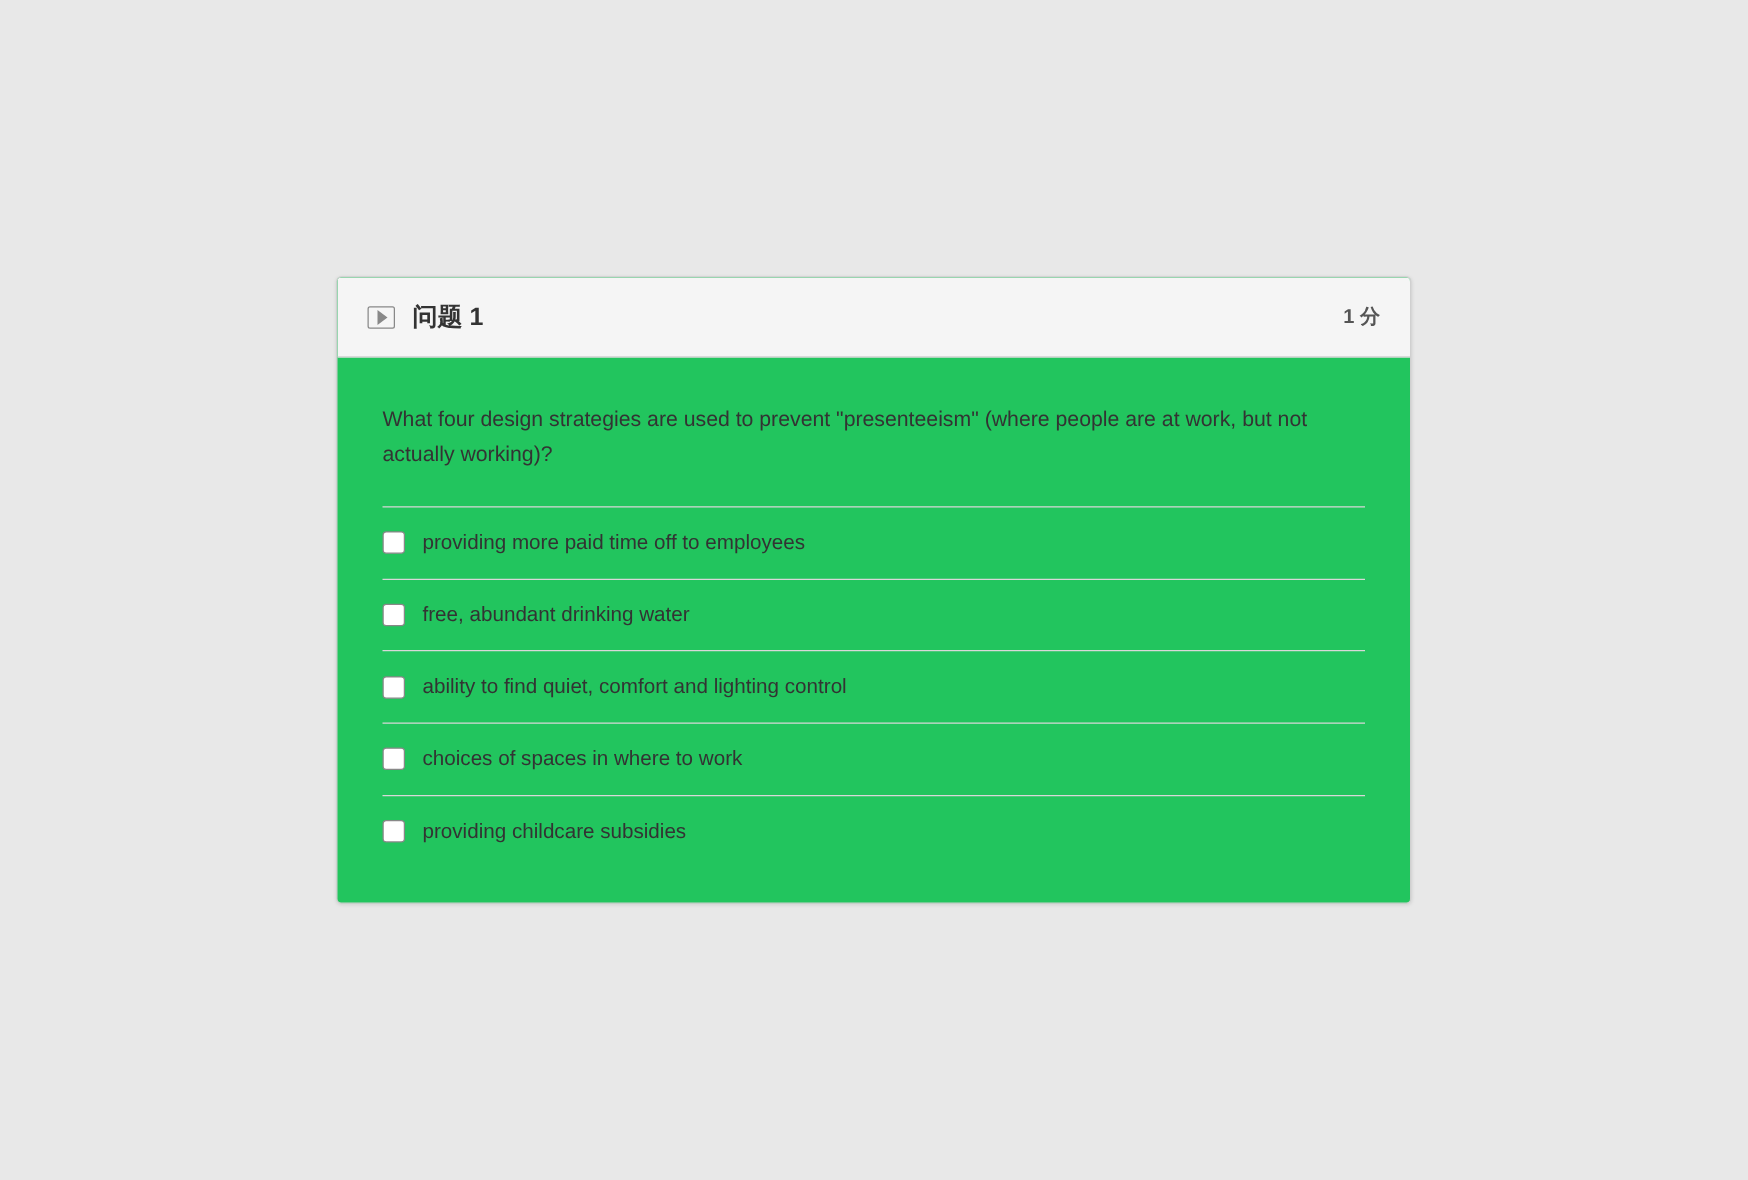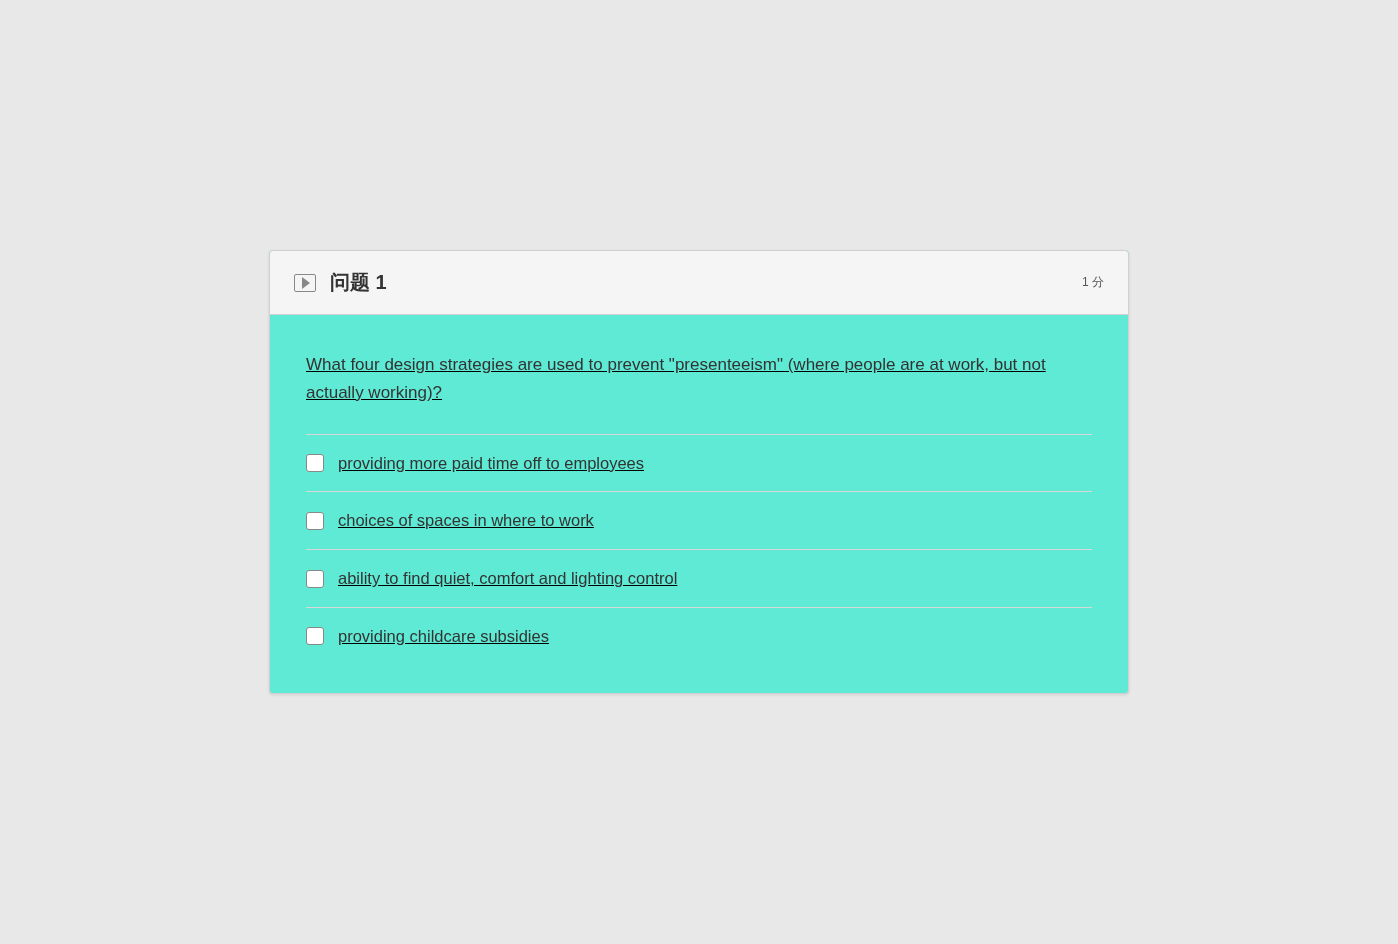--- a/index.html
+++ b/index.html
@@ -12,21 +12,21 @@
       background-color: #e8e8e8;
       font-family: -apple-system, BlinkMacSystemFont, "Segoe UI", "PingFang SC", "Hiragino Sans GB", "Microsoft YaHei", sans-serif;
       display: flex;
       justify-content: center;
       align-items: center;
       min-height: 100vh;
       padding: 20px;
     }
 
     .question-card {
-      background: #5eead4;
+      background: #22c55e;
       border: 1px solid #d0d0d0;
       border-radius: 4px;
       width: 860px;
       max-width: 100%;
       overflow: hidden;
       box-shadow: 0 1px 3px rgba(0,0,0,0.1);
     }
 
     .question-header {
       background-color: #f5f5f5;
@@ -66,27 +66,27 @@
       margin-left: 2px;
     }
 
     .question-title {
       font-size: 20px;
       font-weight: bold;
       color: #333;
     }
 
     .question-score {
-      font-size: 12px;
+      font-size: 16px;
       color: #555;
+      font-weight: bold;
     }
 
     .question-body {
       padding: 36px 36px 28px 36px;
-      text-decoration: underline;
     }
 
     .question-text {
       font-size: 17px;
       color: #333;
       line-height: 1.6;
       margin-bottom: 28px;
     }
 
     .options-list {
@@ -145,26 +145,30 @@
 
   <div class="question-body">
     <p class="question-text">What four design strategies are used to prevent "presenteeism" (where people are at work, but not actually working)?</p>
 
     <ul class="options-list">
     <li class="option-item">
           <input type="checkbox" class="option-checkbox" id="opt1" style="">
           <label class="option-label" for="opt1">providing more paid time off to employees</label>
         </li>
         <li class="option-item">
-          <input type="checkbox" class="option-checkbox" id="opt5" style="">
-          <label class="option-label" for="opt5">choices of spaces in where to work</label>
+          <input type="checkbox" class="option-checkbox" id="opt4" style="">
+          <label class="option-label" for="opt4">free, abundant drinking water</label>
         </li>
         <li class="option-item">
           <input type="checkbox" class="option-checkbox" id="opt6" style="">
           <label class="option-label" for="opt6">ability to find quiet, comfort and lighting control</label>
+        </li>
+        <li class="option-item">
+          <input type="checkbox" class="option-checkbox" id="opt5" style="">
+          <label class="option-label" for="opt5">choices of spaces in where to work</label>
         </li>
         <li class="option-item">
           <input type="checkbox" class="option-checkbox" id="opt7" style="">
           <label class="option-label" for="opt7">providing childcare subsidies</label>
         </li>
       </ul>
   </div>
 </div>
 
 </body></html>

